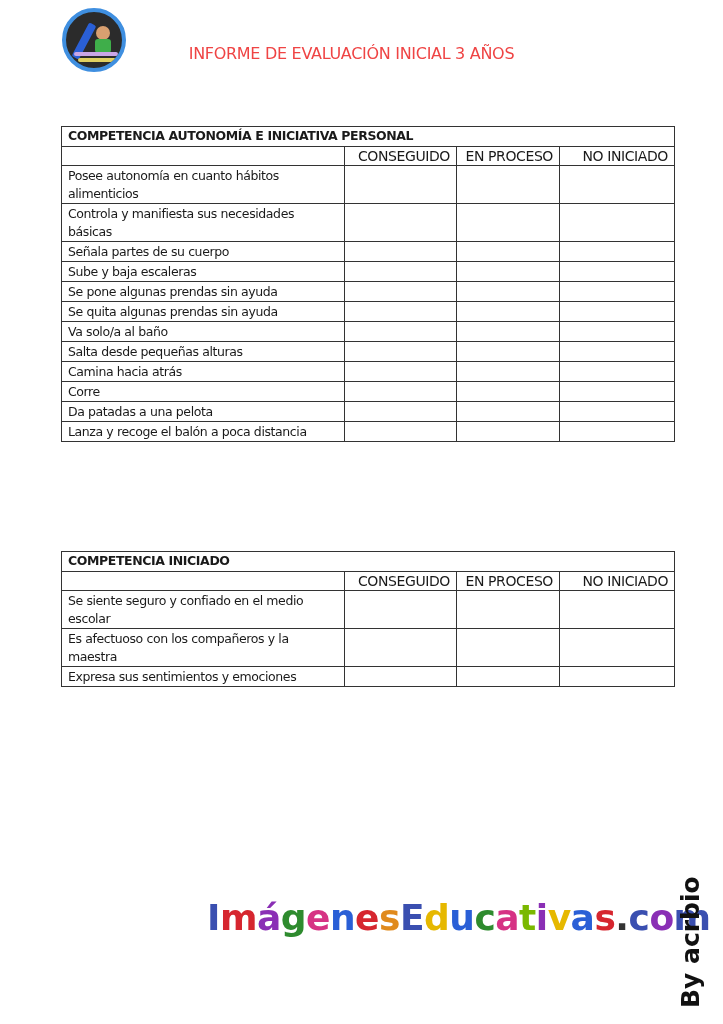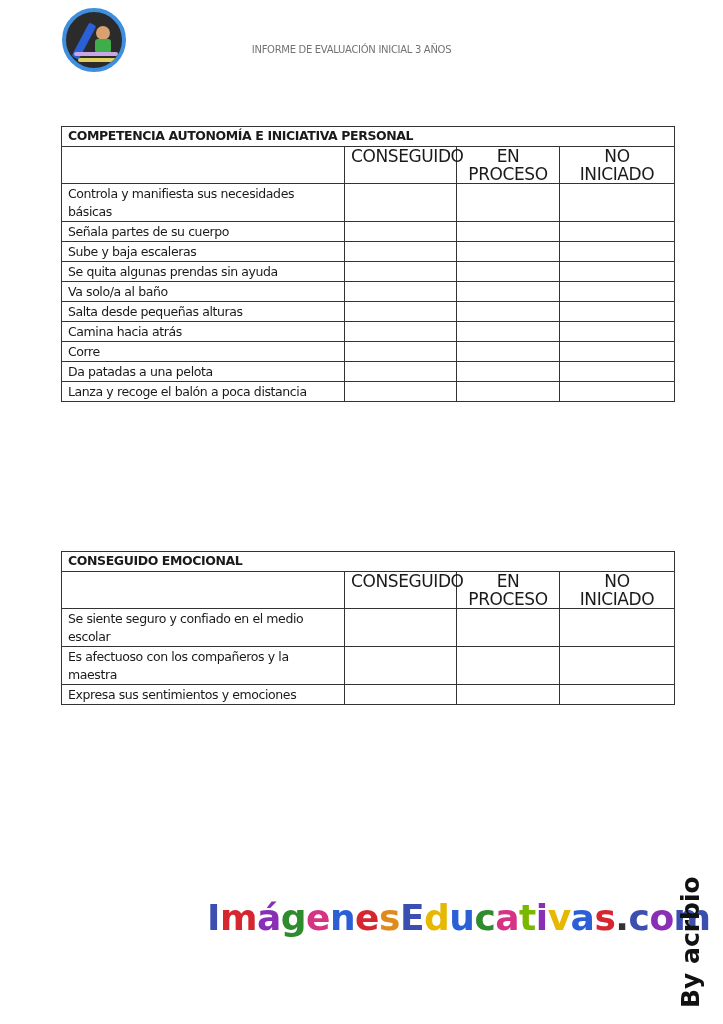--- a/index.html
+++ b/index.html
@@ -6,28 +6,28 @@
   body { width:723px; height:1024px; position:relative; overflow:hidden;
          font-family:"DejaVu Sans", sans-serif; color:#1a1a1a; }
   .logo { position:absolute; left:62px; top:8px; width:64px; height:64px; border-radius:50%;
           background:#2b2b2b; border:4px solid #3f8fe0; box-sizing:border-box; overflow:hidden; }
   .logo .pencil { position:absolute; left:14px; top:10px; width:8px; height:38px; background:#2a5fd6;
                   transform:rotate(28deg); border-radius:2px; }
   .logo .kid { position:absolute; left:30px; top:14px; width:14px; height:14px; border-radius:50%; background:#d9a070; }
   .logo .body { position:absolute; left:29px; top:27px; width:16px; height:14px; background:#3fae4a; border-radius:3px; }
   .logo .txt { position:absolute; left:8px; top:40px; width:44px; height:4px; background:#c9a6e6; border-radius:2px; }
   .logo .txt2 { position:absolute; left:12px; top:46px; width:38px; height:4px; background:#e0d060; border-radius:2px; }
-  .title { position:absolute; left:0; width:723px; top:44px; text-align:center; font-size:10px;
-           font-family:"DejaVu Sans", sans-serif; letter-spacing:-0.3px; color:#737373; padding-left:0; }
+  .title { position:absolute; left:0; width:723px; top:44px; text-align:center; font-size:16px;
+           font-family:"DejaVu Sans", sans-serif; letter-spacing:-0.3px; color:#ef4444; padding-left:0; }
   .title span { position:relative; left:-10px; }
   table.grid { position:absolute; left:61px; width:613px; border-collapse:collapse; table-layout:fixed; }
   table.grid td { border:1px solid #333; font-size:12.5px; padding:0 6px; line-height:18px; vertical-align:top;
                   font-family:"DejaVu Sans", sans-serif; letter-spacing:-0.4px; }
   table.grid td.h { text-align:left; font-weight:bold; height:19px; }
-  table.grid td.ch { text-align:center; height:18px; font-size:17px; }
+  table.grid td.ch { text-align:right; height:18px; font-size:14px; }
   table.grid tr.r1 td { height:18px; padding-top:1px; }
   table.grid tr.r2 td { height:36px; padding-top:1px; }
   #t1 { top:126px; }
   #t2 { top:551px; }
   .brand { position:absolute; left:207px; top:897px; font-size:36px; font-weight:bold;
            font-family:"DejaVu Sans", sans-serif; letter-spacing:-0.5px; }
   .brand span { display:inline; }
   .byline { position:absolute; left:676px; top:1008px; transform-origin:left top; transform:rotate(-90deg);
             font-size:25px; font-weight:bold; white-space:nowrap; font-family:"DejaVu Sans", sans-serif; color:#111; }
 </style>
@@ -55,33 +55,45 @@
       <tr>
         <td colspan="4" class="h">COMPETENCIA AUTONOMÍA E INICIATIVA PERSONAL</td>
       </tr>
       <tr>
         <td class="ch"></td>
         <td class="ch">CONSEGUIDO</td>
         <td class="ch">EN PROCESO</td>
         <td class="ch">NO INICIADO</td>
       </tr>
       <tr class="r2">
+        <td>Posee autonomía en cuanto hábitos alimenticios</td>
+        <td></td>
+        <td></td>
+        <td></td>
+      </tr>
+      <tr class="r2">
         <td>Controla y manifiesta sus necesidades básicas</td>
         <td></td>
         <td></td>
         <td></td>
       </tr>
       <tr class="r1">
         <td>Señala partes de su cuerpo</td>
         <td></td>
         <td></td>
         <td></td>
       </tr>
       <tr class="r1">
         <td>Sube y baja escaleras</td>
+        <td></td>
+        <td></td>
+        <td></td>
+      </tr>
+      <tr class="r1">
+        <td>Se pone algunas prendas sin ayuda</td>
         <td></td>
         <td></td>
         <td></td>
       </tr>
       <tr class="r1">
         <td>Se quita algunas prendas sin ayuda</td>
         <td></td>
         <td></td>
         <td></td>
       </tr>
@@ -126,21 +138,21 @@
 
 <table class="grid" id="t2">
   <colgroup>
       <col style="width:283px">
       <col style="width:112px">
       <col style="width:103px">
       <col style="width:115px">
     </colgroup>
   <tbody id="t2body">
       <tr>
-        <td colspan="4" class="h">CONSEGUIDO EMOCIONAL</td>
+        <td colspan="4" class="h">COMPETENCIA INICIADO</td>
       </tr>
       <tr>
         <td class="ch"></td>
         <td class="ch">CONSEGUIDO</td>
         <td class="ch">EN PROCESO</td>
         <td class="ch">NO INICIADO</td>
       </tr>
       <tr class="r2">
         <td>Se siente seguro y confiado en el medio escolar</td>
         <td></td>

